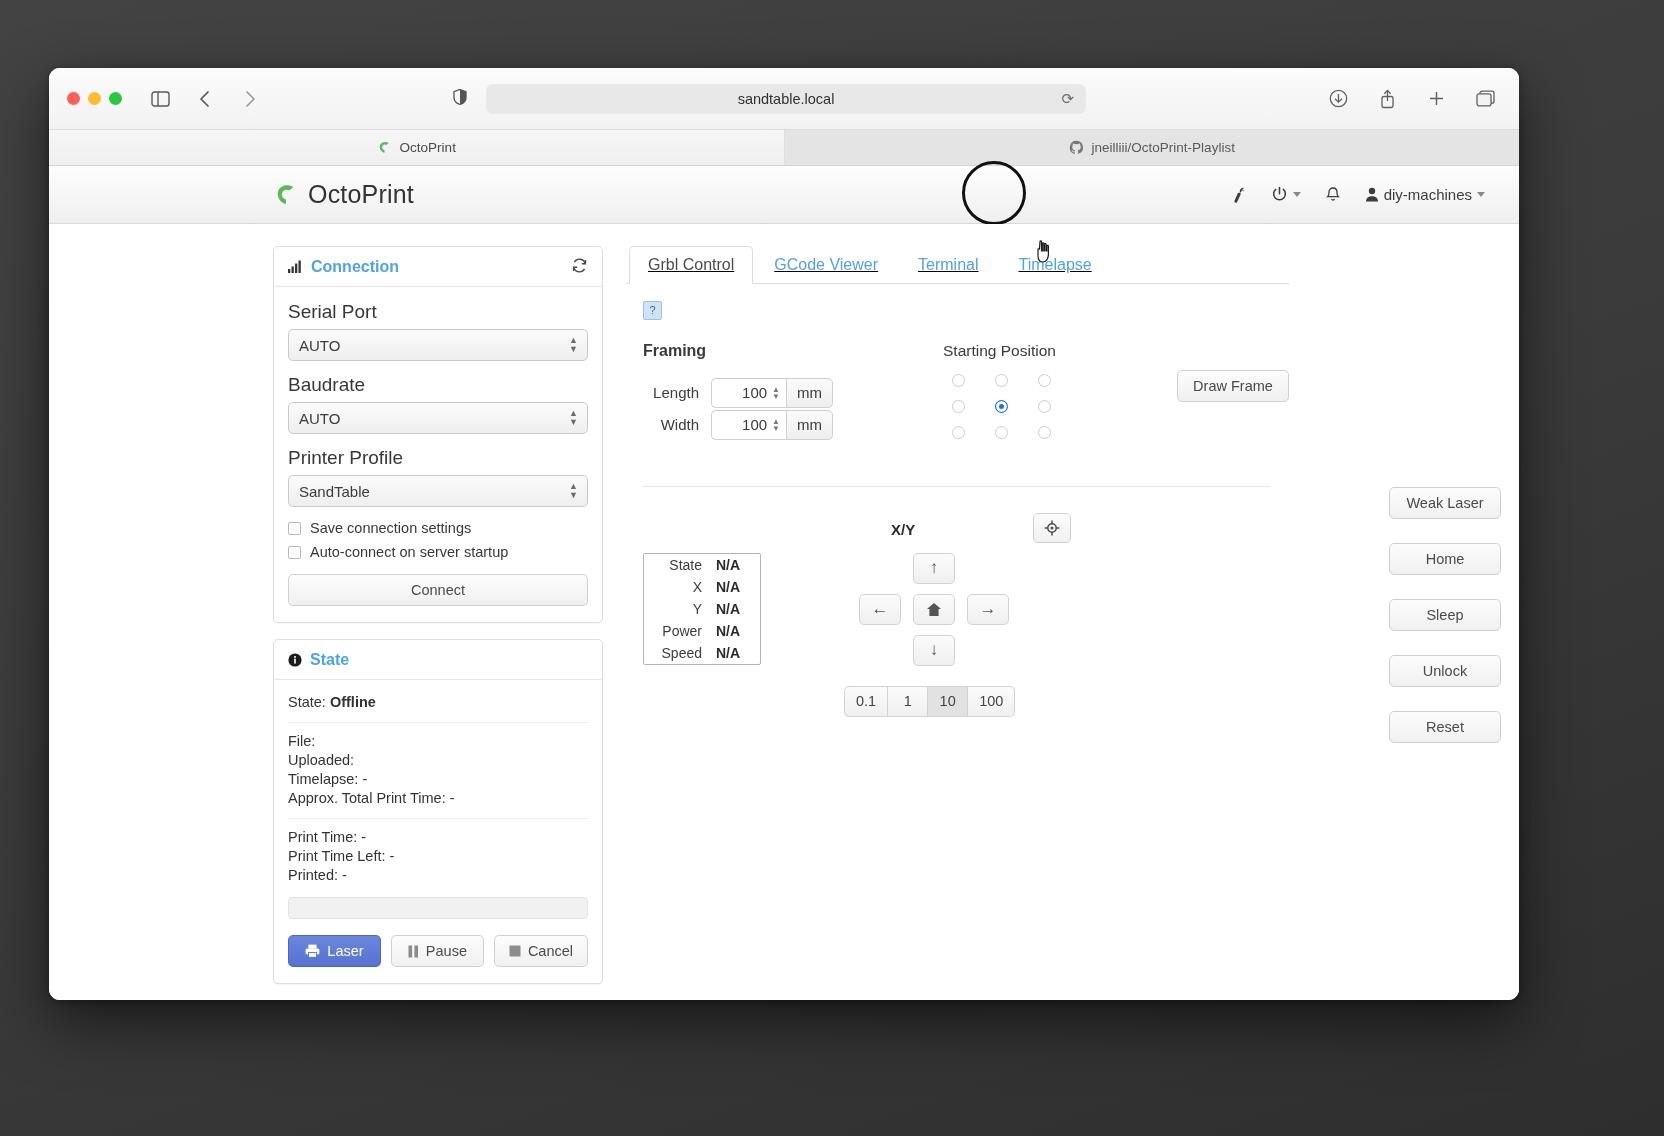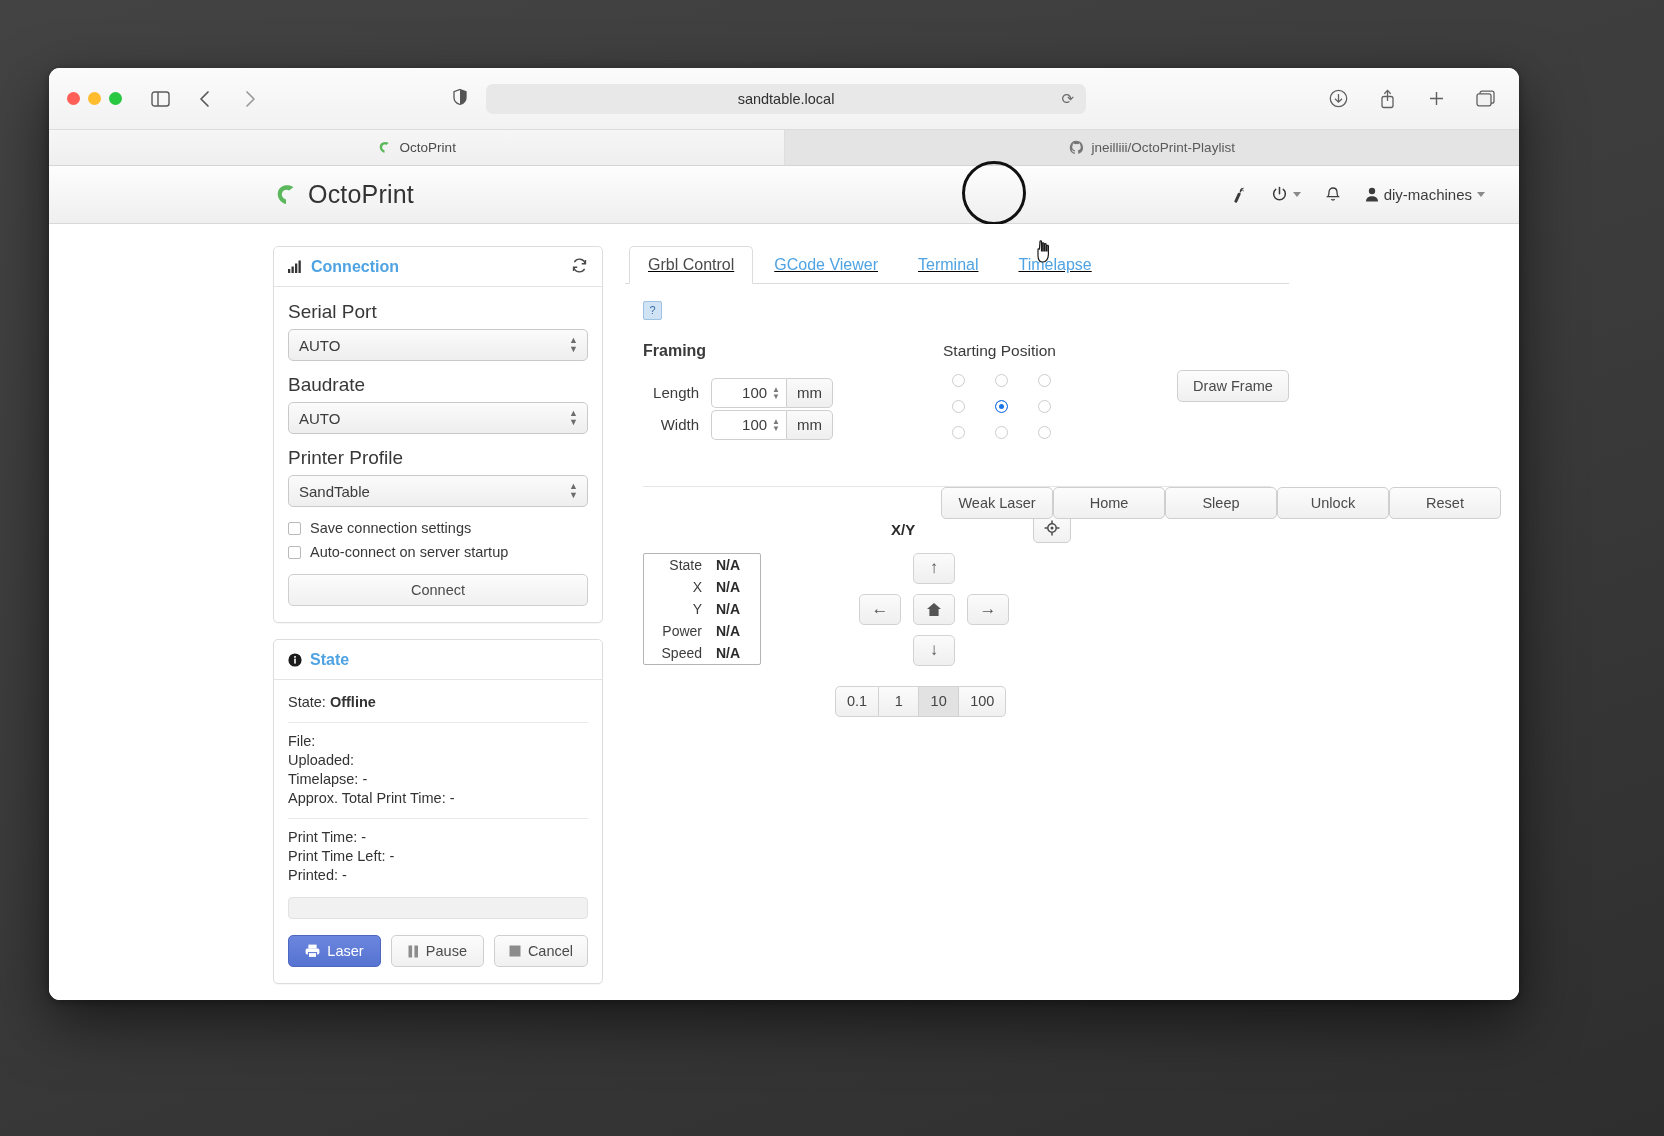--- a/index.html
+++ b/index.html
@@ -293,35 +293,35 @@
   }
   .jogpad { margin-top: 36px; width: 206px; }
   .jogrow { display: flex; justify-content: center; gap: 12px; margin-bottom: 10px; }
   .jogbtn {
     width: 42px; height: 31px;
     border: 1px solid #d2d2d2; border-radius: 5px;
     background: linear-gradient(#fbfbfb, #efefef);
     display: flex; align-items: center; justify-content: center;
     color: #555; font-size: 17px;
   }
-  .stepgroup { display: flex; margin-top: 20px; margin-left: 4px; }
+  .stepgroup { display: flex; margin-top: 20px; margin-left: 13px; }
   .stepbtn {
     height: 31px; min-width: 40px; padding: 0 11px;
     border: 1px solid #d2d2d2; border-left: none;
     background: linear-gradient(#fbfbfb, #f0f0f0);
     display: flex; align-items: center; justify-content: center;
     font-size: 14.5px; color: #444;
   }
   .stepbtn:first-child { border-left: 1px solid #d2d2d2; border-radius: 5px 0 0 5px; }
   .stepbtn:last-child { border-radius: 0 5px 5px 0; }
   .stepbtn.active { background: #e2e2e2; }
 
   .sidecol {
     position: absolute; right: -212px; top: -30px;
-    display: flex; flex-direction: row; 
+    display: flex; flex-direction: column; gap: 24px;
   }
   .sidecol .btn { width: 112px; justify-content: center; }
 
   .cursor-hand {
     position: absolute; left: 986px; top: 172px;
     font-size: 21px; color: #222; pointer-events: none;
   }
 </style>
 </head>
 <body>

